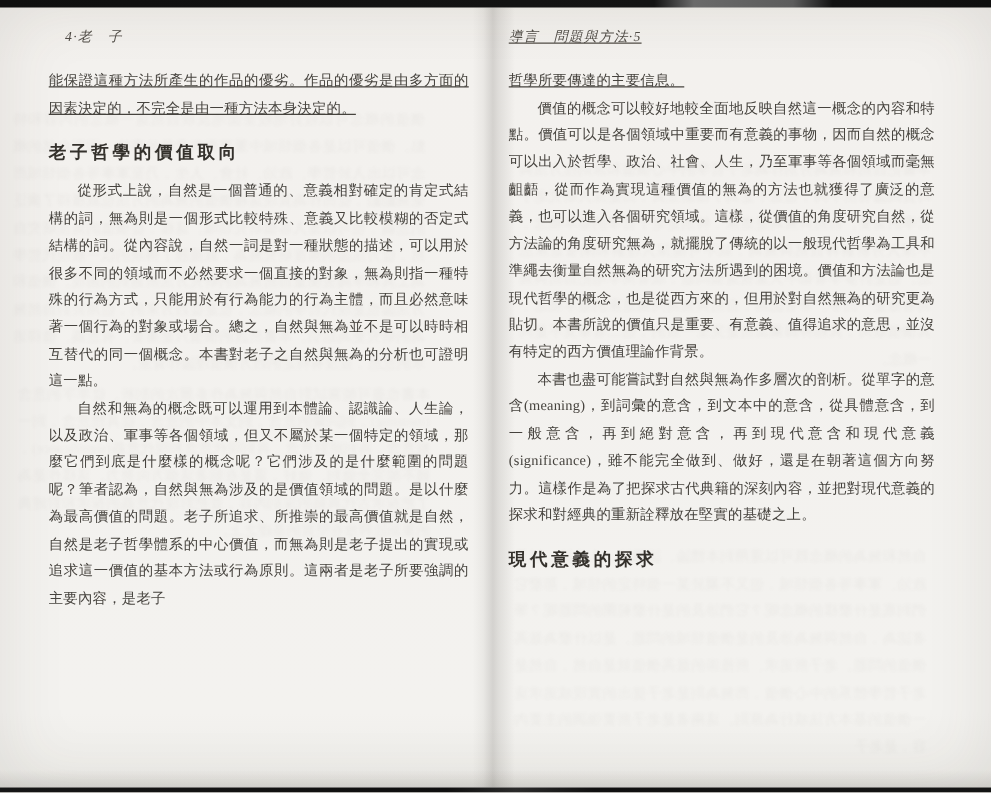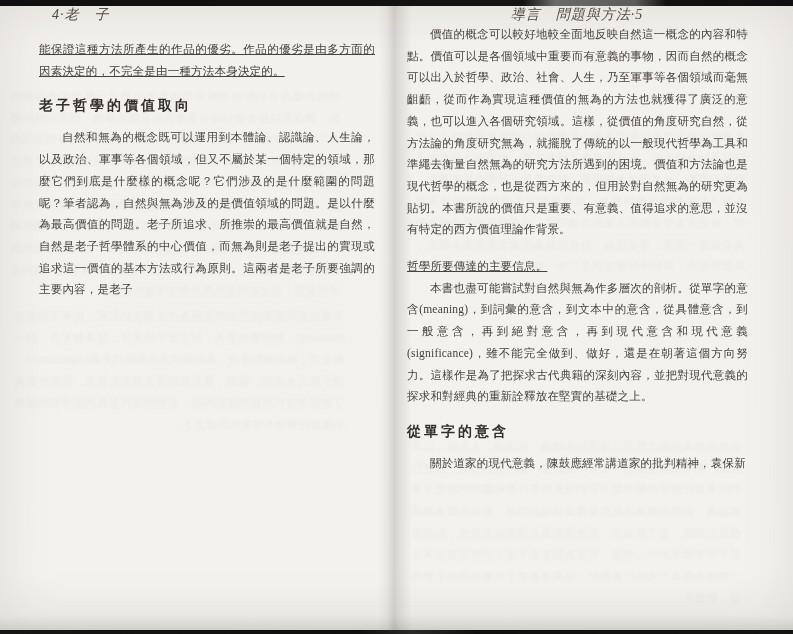--- a/index.html
+++ b/index.html
@@ -27,25 +27,25 @@
   }
   .gutter{
     position:absolute;top:6px;bottom:4px;left:378px;width:34px;
     background:linear-gradient(90deg,rgba(0,0,0,0) 0%,rgba(60,55,48,0.05) 25%,rgba(50,45,40,0.16) 48%,rgba(50,45,40,0.10) 62%,rgba(0,0,0,0) 100%);
   }
   .page{position:absolute;top:6px;height:624px;}
   .page-left{left:0;width:385px;}
   .page-right{left:399px;width:394px;}
 
   .running-header{
-    font-style:italic;font-size:14px;color:#504c46;
-    letter-spacing:1px;height:18px;
+    font-style:italic;font-size:11px;color:#504c46;
+    letter-spacing:1px;height:18px;padding-top:16px;
   }
   .page-left .running-header{margin-left:52px;}
-  .page-right .running-header{width:340px;margin-left:8px;text-align:center;}
+  .page-right .running-header{width:340px;margin-left:8px;text-align:left;text-decoration:underline;}
 
   .body-col{position:relative;}
   .page-left .body-col{width:336px;margin-left:39px;}
   .page-right .body-col{width:341px;margin-left:8px;}
 
   p.body-text{
     margin:0;font-size:11.5px;line-height:21.7px;color:#46433e;
     text-align:justify;letter-spacing:0.2px;
   }
   p.body-text.first{margin-top:15px;text-decoration:underline;}
@@ -80,39 +80,39 @@
     <div class="bleed b1" aria-hidden="true">價值的概念可以較好地較全面地反映自然這一概念的內容和特點。價值可以是各個領域中重要而有意義的事物，因而自然的概念可以出入於哲學、政治、社會、人生，乃至軍事等各個領域而毫無齟齬，從而作為實現這種價值的無為的方法也就獲得了廣泛的意義，也可以進入各個研究領域。這樣，從價值的角度研究自然，從方法論的角度研究無為，就擺脫了傳統的以一般現代哲學為工具和準繩去衡量自然無為的研究方法所遇到的困境。價值和方法論也是現代哲學的概念，也是從西方來的，但用於對自然無為的研究更為貼切。本書所說的價值只是重要、有意義、值得追求的意思，並沒有特定的西方價值理論作背景。</div>
     <div class="bleed b2" aria-hidden="true">本書也盡可能嘗試對自然與無為作多層次的剖析。從單字的意含(meaning)，到詞彙的意含，到文本中的意含，從具體意含，到一般意含，再到絕對意含，再到現代意含和現代意義(significance)，雖不能完全做到、做好，還是在朝著這個方向努力。這樣作是為了把探求古代典籍的深刻內容，並把對現代意義的探求和對經典的重新詮釋放在堅實的基礎之上。</div>
 
     <div class="running-header">4·老　子</div>
 
     <div class="body-col">
       <p class="body-text first">能保證這種方法所產生的作品的優劣。作品的優劣是由多方面的因素決定的，不完全是由一種方法本身決定的。</p>
 
       <h2 class="section-heading">老子哲學的價值取向</h2>
 
+      <p class="body-text indent">從形式上說，自然是一個普通的、意義相對確定的肯定式結構的詞，無為則是一個形式比較特殊、意義又比較模糊的否定式結構的詞。從內容說，自然一詞是對一種狀態的描述，可以用於很多不同的領域而不必然要求一個直接的對象，無為則指一種特殊的行為方式，只能用於有行為能力的行為主體，而且必然意味著一個行為的對象或場合。總之，自然與無為並不是可以時時相互替代的同一個概念。本書對老子之自然與無為的分析也可證明這一點。</p>
       <p class="body-text indent">自然和無為的概念既可以運用到本體論、認識論、人生論，以及政治、軍事等各個領域，但又不屬於某一個特定的領域，那麼它們到底是什麼樣的概念呢？它們涉及的是什麼範圍的問題呢？筆者認為，自然與無為涉及的是價值領域的問題。是以什麼為最高價值的問題。老子所追求、所推崇的最高價值就是自然，自然是老子哲學體系的中心價值，而無為則是老子提出的實現或追求這一價值的基本方法或行為原則。這兩者是老子所要強調的主要內容，是老子</p>
     </div>
   </div>
 
   <div class="page page-right">
     <div class="bleed b3" aria-hidden="true">本書把自然和無為分別作為老子哲學的中心價值和原則性方法與時賢高論有所不同，但這不是為了標新立異，而是深入研究老子哲學的需要。自然與無為是道家，特別是老子哲學的基本概念，不深入分析解釋自然與無為，就不可能深入理解和闡發道家思想。但是許多學者都不大重視這個問題，或者簡單地把自然與無為看做是一回事。筆者認為，自然與無為同屬道家的基本概念，其價值取向，其精神歸屬當然是完全一致的，但二者畢竟不是同一概念。</div>
     <div class="bleed b4" aria-hidden="true">自然和無為的概念既可以運用到本體論、認識論、人生論，以及政治、軍事等各個領域，但又不屬於某一個特定的領域，那麼它們到底是什麼樣的概念呢？它們涉及的是什麼範圍的問題呢？筆者認為，自然與無為涉及的是價值領域的問題。是以什麼為最高價值的問題。老子所追求、所推崇的最高價值就是自然，自然是老子哲學體系的中心價值，而無為則是老子提出的實現或追求這一價值的基本方法或行為原則。這兩者是老子所要強調的主要內容，是老子</div>
 
     <div class="running-header">導言　問題與方法·5</div>
 
     <div class="body-col">
+      <p class="body-text first">哲學所要傳達的主要信息。</p>
+
       <p class="body-text indent">價值的概念可以較好地較全面地反映自然這一概念的內容和特點。價值可以是各個領域中重要而有意義的事物，因而自然的概念可以出入於哲學、政治、社會、人生，乃至軍事等各個領域而毫無齟齬，從而作為實現這種價值的無為的方法也就獲得了廣泛的意義，也可以進入各個研究領域。這樣，從價值的角度研究自然，從方法論的角度研究無為，就擺脫了傳統的以一般現代哲學為工具和準繩去衡量自然無為的研究方法所遇到的困境。價值和方法論也是現代哲學的概念，也是從西方來的，但用於對自然無為的研究更為貼切。本書所說的價值只是重要、有意義、值得追求的意思，並沒有特定的西方價值理論作背景。</p>
-
-      <p class="body-text first">哲學所要傳達的主要信息。</p>
       <p class="body-text indent">本書也盡可能嘗試對自然與無為作多層次的剖析。從單字的意含(meaning)，到詞彙的意含，到文本中的意含，從具體意含，到一般意含，再到絕對意含，再到現代意含和現代意義(significance)，雖不能完全做到、做好，還是在朝著這個方向努力。這樣作是為了把探求古代典籍的深刻內容，並把對現代意義的探求和對經典的重新詮釋放在堅實的基礎之上。</p>
 
-      <h2 class="section-heading">從單字的意含</h2>
+      <h2 class="section-heading">現代意義的探求</h2>
 
-      <p class="body-text indent">關於道家的現代意義，陳鼓應經常講道家的批判精神，袁保新</p>
     </div>
   </div>
 
   <div class="gutter"></div>
   <div class="bottom-shade"></div>
   <div class="bar-bottom"></div>
 
 </div>
 
 </body></html>

